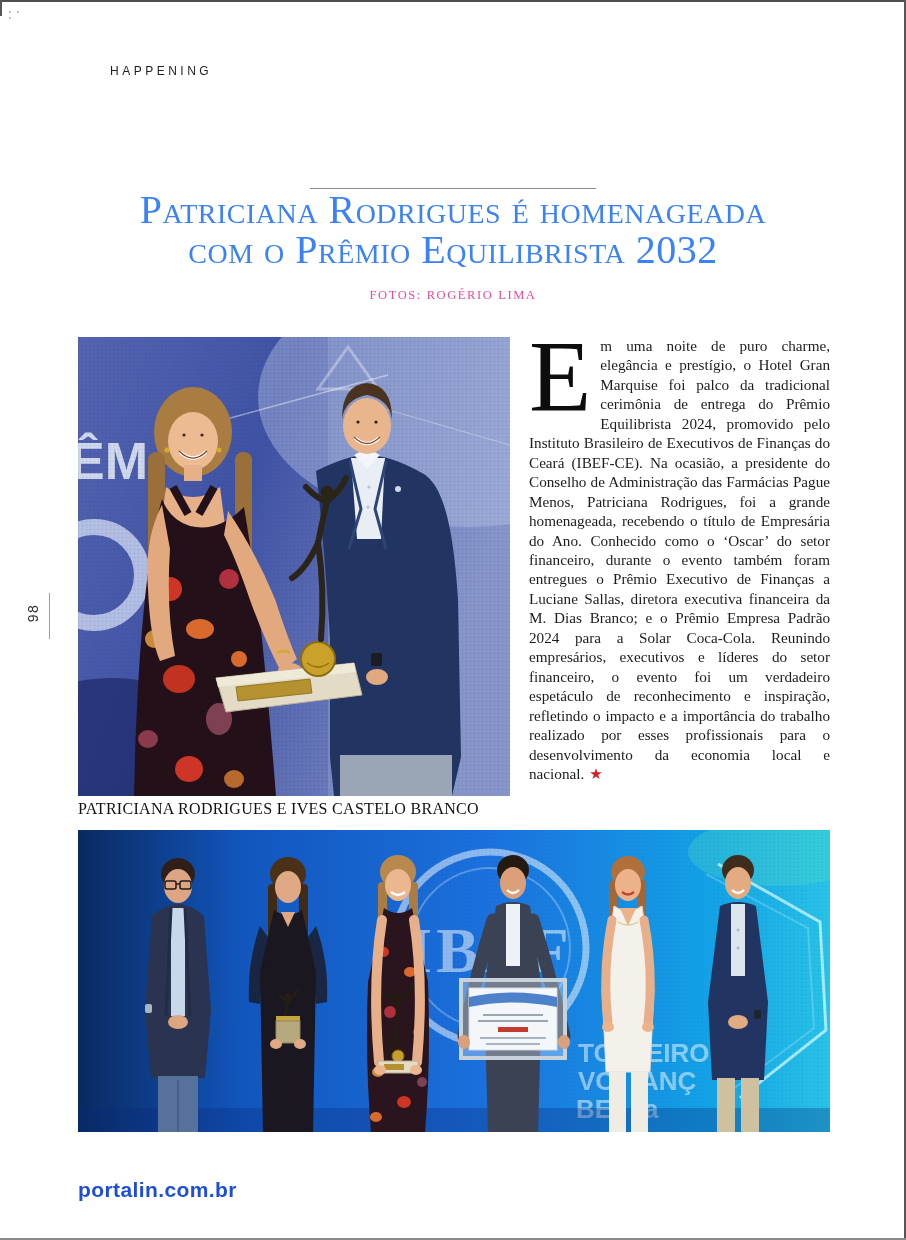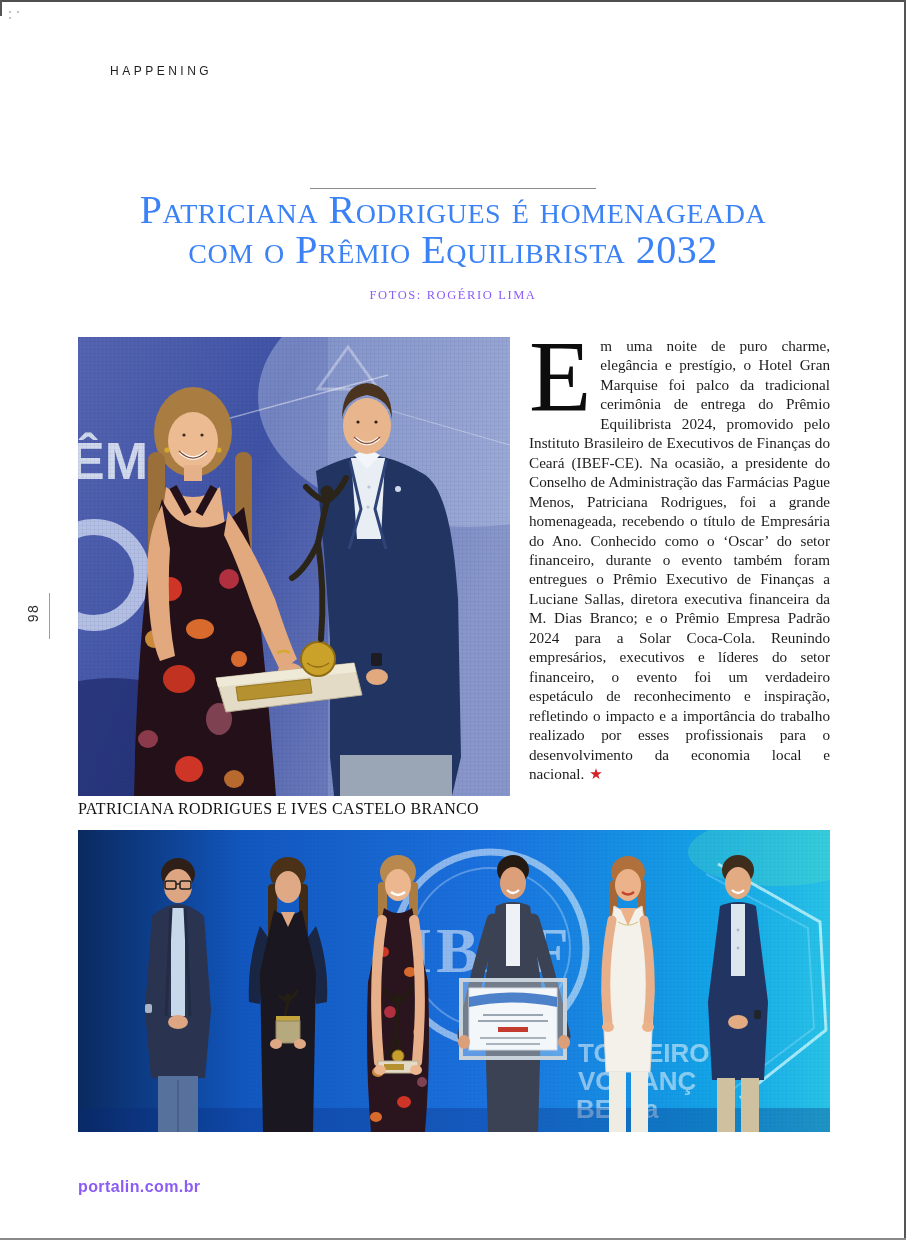--- a/index.html
+++ b/index.html
@@ -16,38 +16,38 @@
         font-size:12px;font-weight:300;letter-spacing:3.5px;color:#1f1f1f;margin-left:32px;}
 
   .kicker{position:absolute;left:0;top:150px;width:906px;text-align:center;
         font-style:italic;font-weight:bold;font-size:27px;letter-spacing:1px;color:#0d0d0d;}
   .kicker-rule{position:absolute;left:310px;top:188px;width:286px;height:1px;background:#8c8c8c;}
 
   .headline{position:absolute;left:38px;top:190px;width:830px;text-align:center;
         font-variant:small-caps;font-size:40px;line-height:40px;letter-spacing:0.5px;color:#3b82f6;}
 
   .credit{position:absolute;left:0;top:288px;width:906px;text-align:center;
-        font-size:12.5px;letter-spacing:1.6px;color:#8b5cf6;}
+        font-size:12.5px;letter-spacing:1.6px;color:#ec4899;}
 
   .photo{position:absolute;display:block;}
   .photo-main{left:78px;top:337px;width:432px;height:459px;}
   .photo-group{left:78px;top:830px;width:752px;height:302px;}
   .photo svg{display:block;width:100%;height:100%;}
 
   .caption{position:absolute;font-size:16px;letter-spacing:0.3px;color:#111;white-space:nowrap;}
   .caption-main{left:78px;top:800px;}
   .caption-group{left:78px;top:1136px;}
 
   .article{position:absolute;left:529px;top:336px;width:301px;
         font-size:15.2px;line-height:19.45px;text-align:justify;color:#1c1c1c;}
   .dropcap{float:left;font-size:102px;line-height:74px;padding:4px 9px 0 0;color:#0d0d0d;}
   .star{color:#d42027;font-size:15px;letter-spacing:0;margin-left:5px;}
 
   .footer-url{position:absolute;left:78px;top:1178px;font-family:"Liberation Sans",sans-serif;
-        font-size:16px;font-weight:600;letter-spacing:0.4px;color:#8b5cf6;text-decoration:none;}
+        font-size:21px;font-weight:600;letter-spacing:0.4px;color:#1d4ed8;text-decoration:none;}
 
   .page-number{position:absolute;left:14px;top:602px;width:44px;height:22px;
         transform:rotate(-90deg);transform-origin:center;
         font-family:"Liberation Sans",sans-serif;font-size:14px;font-weight:300;
         letter-spacing:1.5px;color:#2e2e2e;text-align:center;}
   .page-number-rule{position:absolute;left:49px;top:593px;width:1px;height:46px;background:#9d9d9d;}
 </style>
 </head>
 <body>
 

